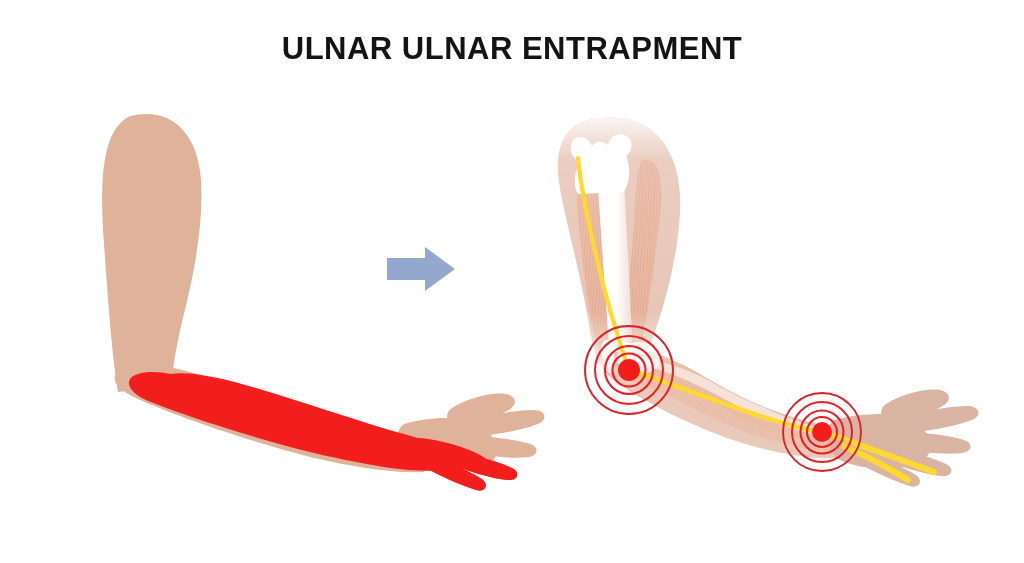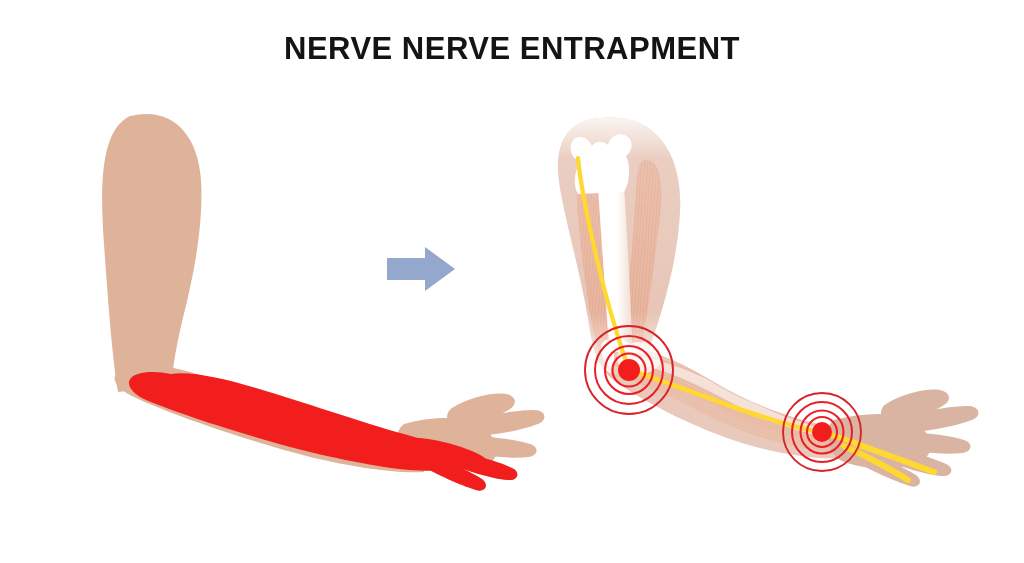--- a/index.html
+++ b/index.html
@@ -36,21 +36,21 @@
     position: absolute;
     top: 0;
     left: 0;
   }
 </style>
 </head>
 <body>
 
 <div id="stage">
 
-  <div id="title">NERVE NERVE ENTRAPMENT</div>
+  <div id="title">ULNAR ULNAR ENTRAPMENT</div>
 
   <svg id="art" width="1024" height="563" viewBox="0 0 1024 563" xmlns="http://www.w3.org/2000/svg">
     <defs>
 
       <pattern id="striationUp" width="3" height="6" patternUnits="userSpaceOnUse" patternTransform="rotate(4)">
         <rect width="3" height="6" fill="#e5a98e"></rect>
         <rect width="1.1" height="6" fill="#d98f6e" opacity="0.55"></rect>
       </pattern>
       <pattern id="striationFore" width="3" height="6" patternUnits="userSpaceOnUse" patternTransform="rotate(116)">
         <rect width="3" height="6" fill="#e7b094"></rect>

